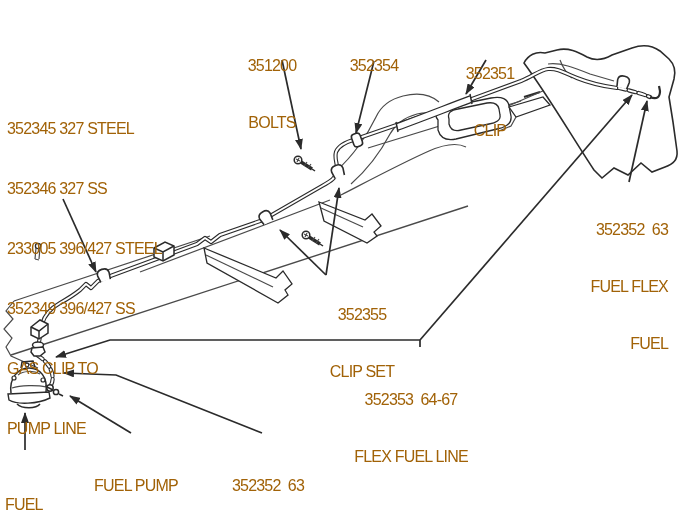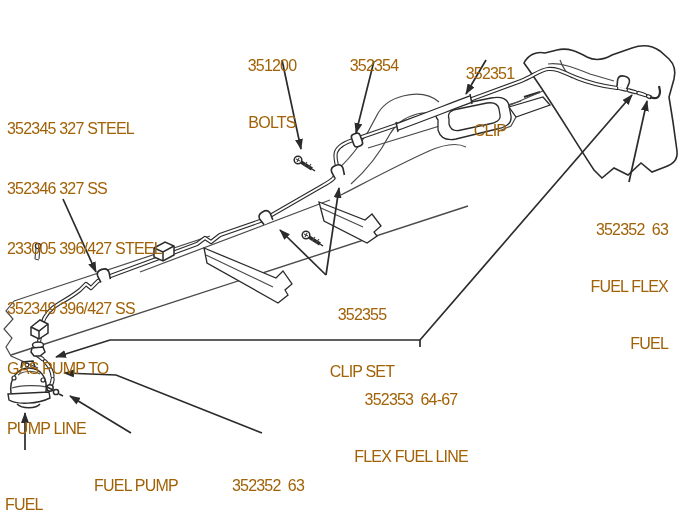--- a/index.html
+++ b/index.html
@@ -186,21 +186,21 @@
       <path class="leader" marker-end="url(#ah)" d="M131 433 L70 396"></path>
       <path class="leader" marker-end="url(#ah)" d="M25 450 L25 413"></path>
     </g>
   </svg>
 
   <div class="lbl lh20" style="left:7px;top:79px">
     <div>352345 327 STEEL</div>
     <div>352346 327 SS</div>
     <div>233005 396/427 STEEL</div>
     <div>352349 396/427 SS</div>
-    <div>GAS PUMP TO</div>
+    <div>GAS CLIP TO</div>
     <div>PUMP LINE</div>
   </div>
 
   <div class="lbl ctr" style="left:272px;top:18px">
     <div>351200</div>
     <div>BOLTS</div>
   </div>
 
   <div class="lbl ctr" style="left:374px;top:18px">
     <div>352354</div>

